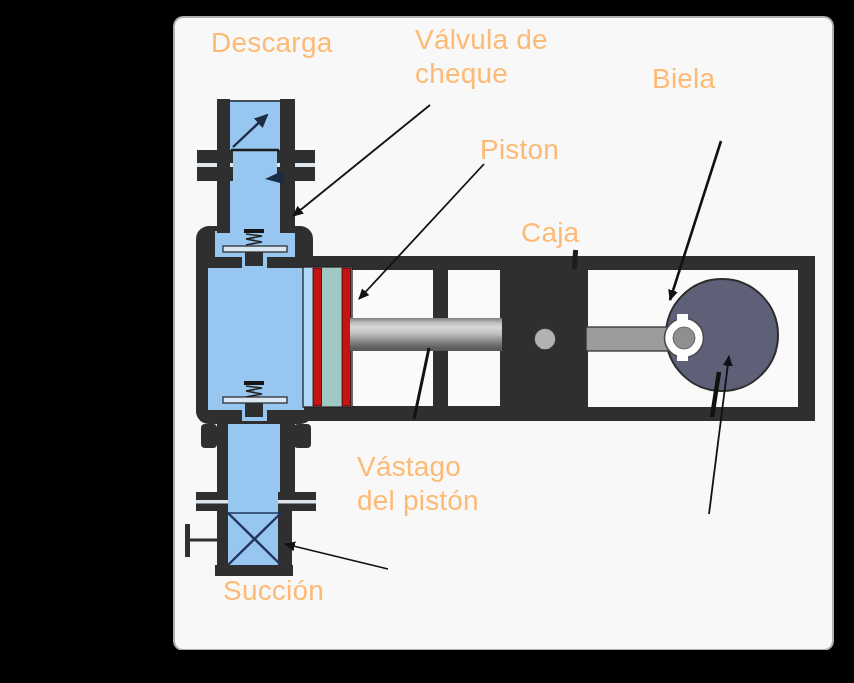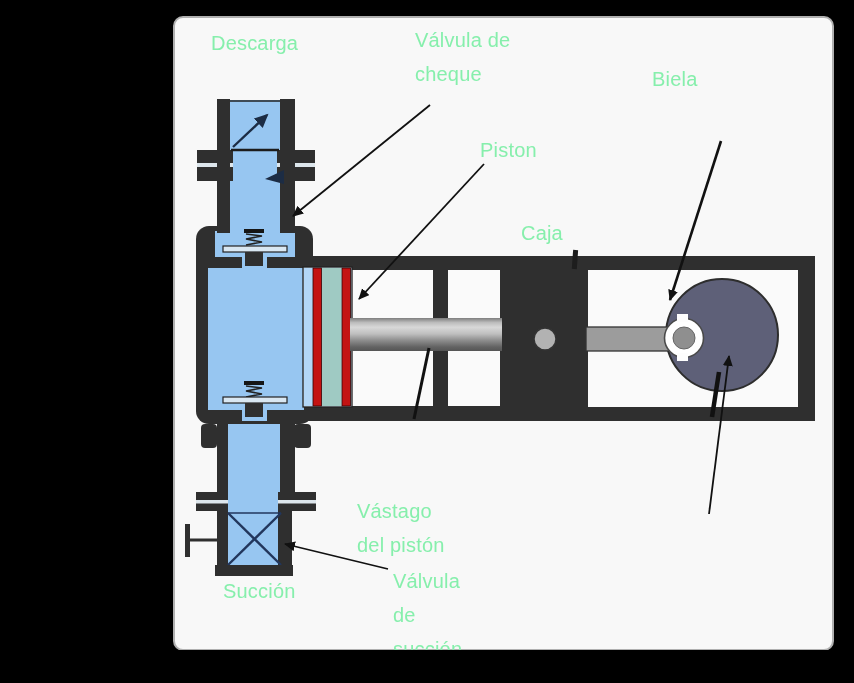--- a/index.html
+++ b/index.html
@@ -7,22 +7,22 @@
     position:relative;
     width:854px;height:683px;
     background:#000;
     overflow:hidden;
     font-family:"Liberation Sans", sans-serif;
   }
   #diagram-svg{position:absolute;left:0;top:0;z-index:1;}
   .label{
     position:absolute;
     z-index:3;
-    color:#86efac;
-    font-size:20px;
+    color:#fdba74;
+    font-size:28px;
     line-height:34px;
     white-space:pre-line;
     letter-spacing:0.2px;
   }
   #bottom-mask{
     position:absolute;left:0;top:650px;width:854px;height:33px;
     background:#000;z-index:5;
   }
 </style>
 </head>
@@ -165,21 +165,18 @@
       <line x1="388" y1="569" x2="285" y2="544" stroke-width="1.6" marker-end="url(#ah)"></line>
     </g>
   </svg>
 
   <div class="label" style="left:211px; top:26px;">Descarga</div>
   <div class="label" style="left:415px; top:23px;">Válvula de
 cheque</div>
   <div class="label" style="left:480px; top:133px;">Piston</div>
   <div class="label" style="left:521px; top:192px;margin-top:24px;">Caja</div>
   <div class="label" style="left:652px; top:62px;">Biela</div>
-  <div class="label" style="left:357px; top:450px;margin-top:44px;">Vástago
+  <div class="label" style="left:357px; top:450px;">Vástago
 del pistón</div>
-  <div class="label" style="left:393px; top:564px;">Válvula
-de
-succión</div>
   <div class="label" style="left:223px; top:574px;">Succión</div>
 
   <div id="bottom-mask"></div>
 </div>
 
 </body></html>

